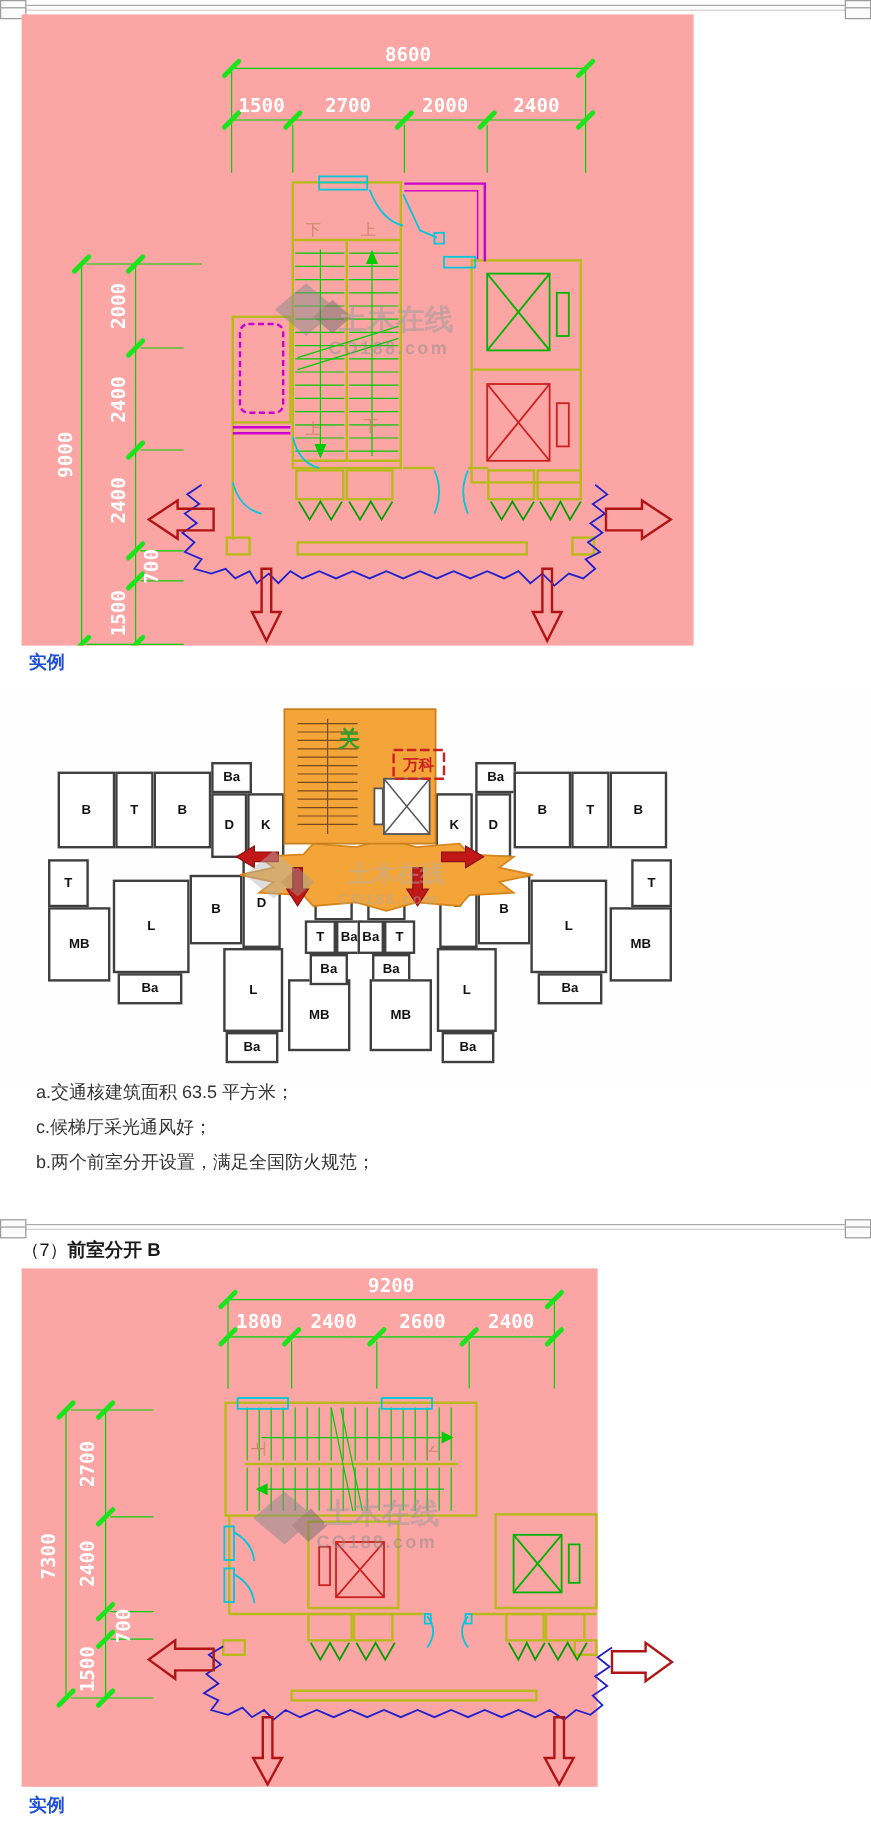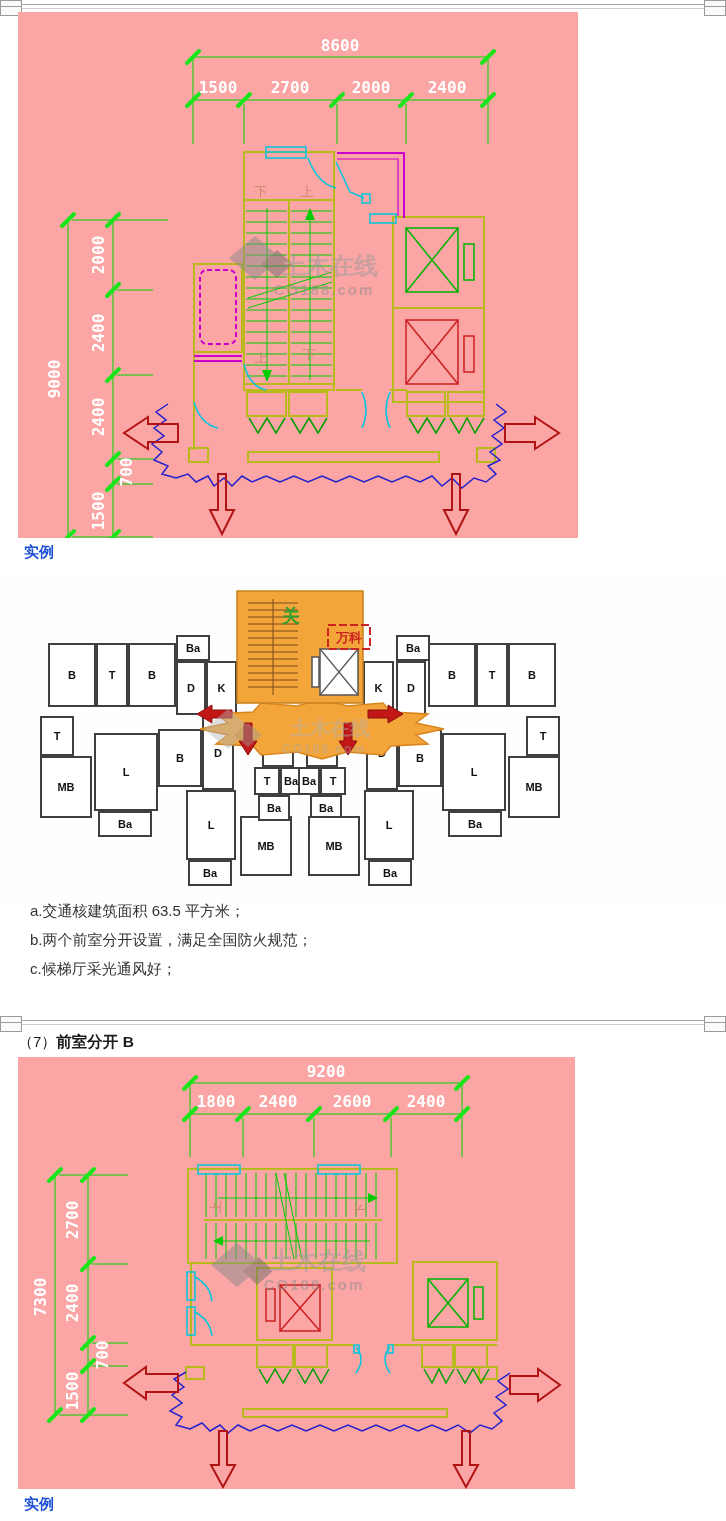--- a/index.html
+++ b/index.html
@@ -387,37 +387,37 @@
         <polygon points="204,156 228,136 252,156 228,176" fill="#b5b5b5"></polygon>
         <polygon points="234,162 248,150 262,162 248,174" fill="#9a9a9a"></polygon>
         <text class="wm-cn2" x="330" y="162">土木在线</text>
         <text class="wm-en2" x="324" y="180">CO188.com</text>
       </g>
     </svg>
   </div>
 
   <div id="notes">
     <p>a.交通核建筑面积 63.5 平方米；</p>
+    <p>c.候梯厅采光通风好；</p>
     <p>b.两个前室分开设置，满足全国防火规范；</p>
-    <p>c.候梯厅采光通风好；</p>
   </div>
 
   <div class="sep" style="top:1016px">
     <div class="sep-line"></div>
     <div class="sep-box b1"></div>
       <div class="sep-box b2"></div>
     <div class="sep-box b3"></div>
       <div class="sep-box b4"></div>
   </div>
 
   <div id="heading">
     <span class="hd-index">（7）</span><span class="hd-title">前室分开 B</span>
   </div>
 
-  <div class="cad" style="left:18px;top:1057px;width:557px;height:432px;">
+  <div class="cad" style="left:18px;top:1057px;width:480px;height:432px;">
   <svg viewBox="0 0 557 432" width="557" height="432">
 
     <g>
       <line class="dim" x1="172" y1="26" x2="444" y2="26"></line>
       <line class="dim" x1="172" y1="26" x2="172" y2="61"></line>
       <line class="dim" x1="444" y1="26" x2="444" y2="61"></line>
       <line class="tick" x1="166" y1="32" x2="178" y2="20"></line>
       <line class="tick" x1="438" y1="32" x2="450" y2="20"></line>
       <text class="dimtext" x="308" y="20">9200</text>
       <line class="dim" x1="172" y1="57" x2="444" y2="57"></line>

